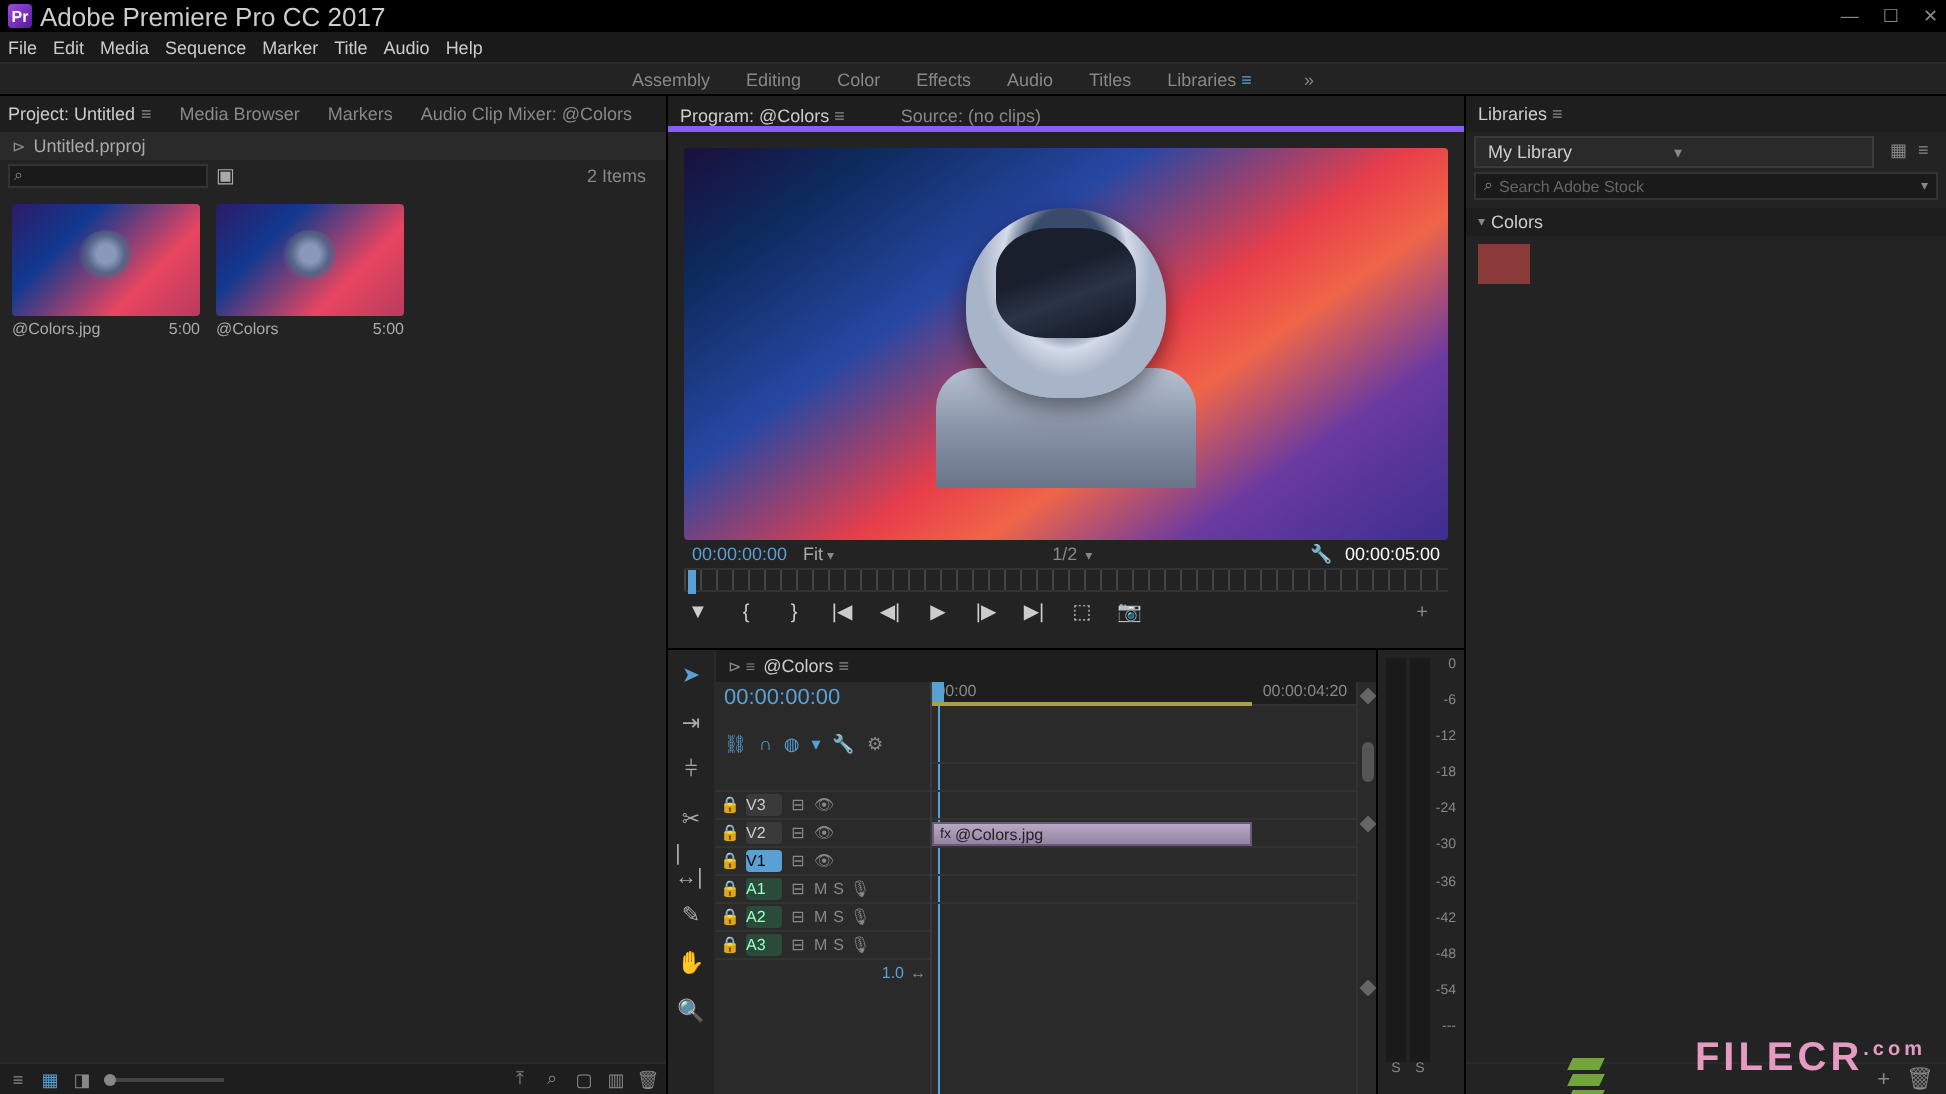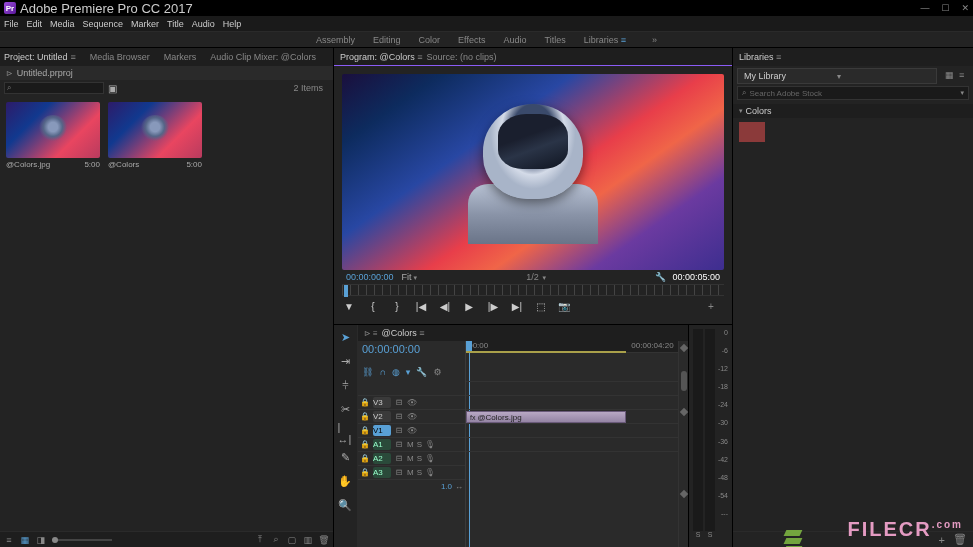--- a/index.html
+++ b/index.html
@@ -46,21 +46,21 @@
 .project-footer { height: 16px; background: #1e1e1e; display: flex; align-items: center; padding: 0 4px; gap: 6px; border-top: 1px solid #2a2a2a; }
 .project-footer .icon { width: 10px; height: 10px; display: flex; align-items: center; justify-content: center; font-size: 9px; color: #888; cursor: pointer; }
 .project-footer .icon.active { color: #59a0d5; }
 .project-footer .slider { width: 60px; height: 2px; background: #444; position: relative; }
 .project-footer .slider::before { content: ''; position: absolute; width: 6px; height: 6px; background: #888; border-radius: 50%; top: -2px; left: 0; }
 .project-footer .spacer { flex: 1; }
 
 
 .center-col { flex: 1; display: flex; flex-direction: column; border-right: 1px solid #000; }
 
-.source-tabs { height: 18px; display: flex; align-items: center; padding: 0 6px; gap: 4px; background: #1e1e1e; border-bottom: 1px solid #8b5cf6; }
+.source-tabs { height: 18px; display: flex; align-items: flex-end; padding: 0 6px; gap: 28px; background: #1e1e1e; border-bottom: 3px solid #8b5cf6; }
 .source-tabs span { font-size: 9px; color: #888; cursor: pointer; }
 .source-tabs span.active { color: #ccc; }
 .source-tabs span.active::after { content: ' ≡'; color: #888; }
 
 .program-monitor { flex: 0 0 258px; padding: 8px; background: #232323; display: flex; flex-direction: column; }
 .monitor-display { flex: 1; background: linear-gradient(145deg, #1a0f3d 0%, #0d2b5e 15%, #2847a3 35%, #e83e4a 55%, #f06548 65%, #6b3aa0 80%, #3d2e8f 100%); border-radius: 2px; position: relative; overflow: hidden; }
 .monitor-display .astronaut { position: absolute; left: 50%; top: 50%; transform: translate(-50%, -55%); width: 140px; height: 160px; }
 .monitor-display .helmet { position: absolute; left: 50%; top: 20px; transform: translateX(-50%); width: 100px; height: 95px; background: radial-gradient(ellipse at 50% 30%, #3a4a6b 30%, #d4dbe8 45%, #a8b4c8 60%); border-radius: 50% 50% 45% 45%; box-shadow: 0 4px 12px rgba(0,0,0,0.5); }
 .monitor-display .visor { position: absolute; left: 50%; top: 30px; transform: translateX(-50%); width: 70px; height: 55px; background: linear-gradient(160deg, #1a1f2e 40%, #2a3447 60%, #0f1420 100%); border-radius: 40% 40% 35% 35%; }
 .monitor-display .suit { position: absolute; left: 50%; bottom: 0; transform: translateX(-50%); width: 130px; height: 60px; background: linear-gradient(180deg, #b8c2d4 0%, #8a94a8 50%, #6a7488 100%); border-radius: 20px 20px 0 0; }

